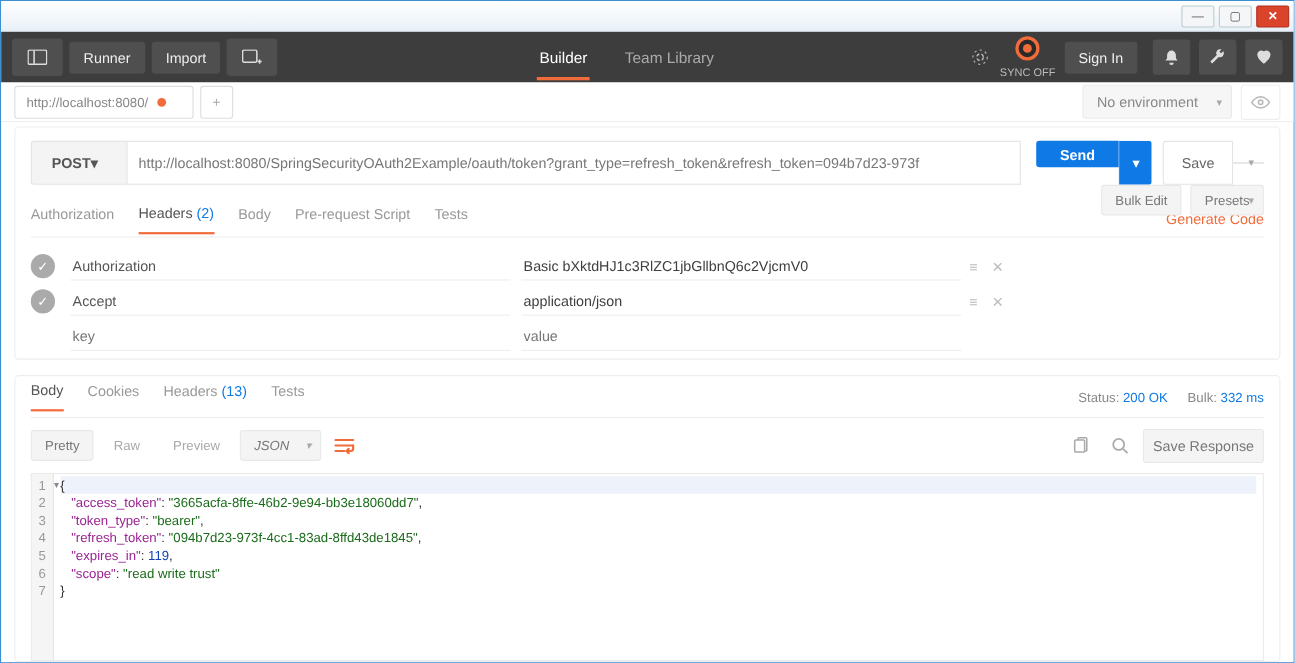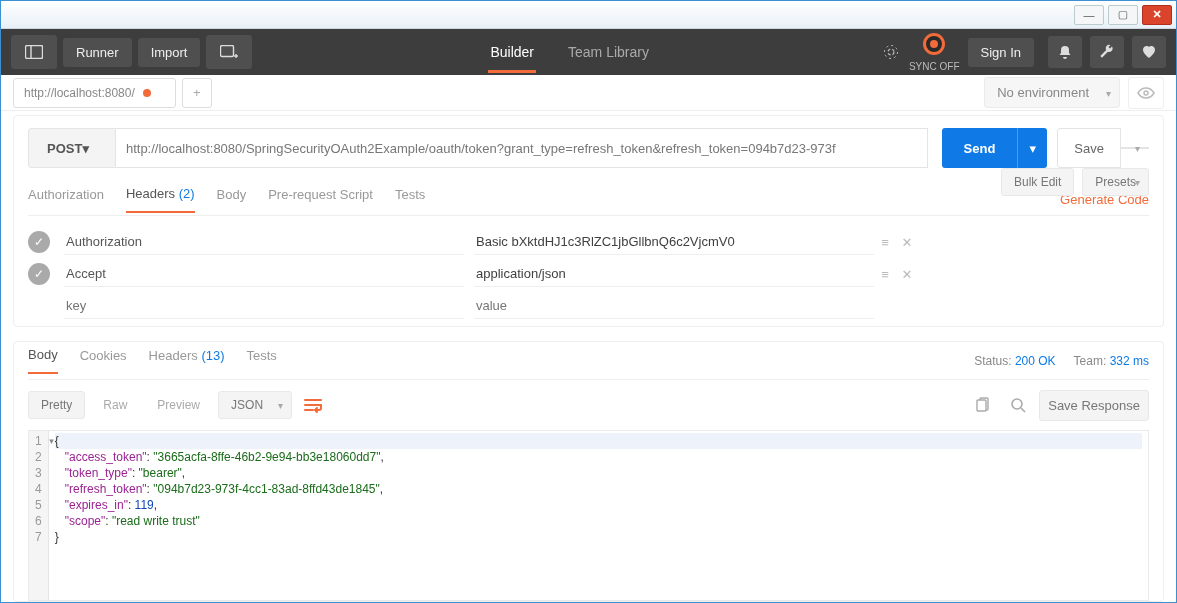--- a/index.html
+++ b/index.html
@@ -25,21 +25,21 @@
 .new-tab { width: 30px; height: 30px; border: 1px solid #ddd; border-radius: 3px; margin-left: 6px; display: flex; align-items: center; justify-content: center; color: #aaa; cursor: pointer; }
 .sub-bar .spacer { flex: 1; }
 .env-sel { border: 1px solid #eaeaea; background: #f6f6f6; border-radius: 3px; padding: 7px 30px 7px 12px; color: #888; font-size: 13px; position: relative; }
 .env-sel .chev, .save-grp .chev, .dd .chev, .presets-btn .chev { position: absolute; right: 8px; top: 50%; transform: translateY(-50%); font-size: 10px; color: #aaa; }
 .eye-btn { width: 36px; height: 32px; border: 1px solid #eee; border-radius: 3px; margin-left: 8px; display: flex; align-items: center; justify-content: center; color: #bbb; cursor: pointer; }
 .request-card { margin: 4px 12px 0; border: 1px solid #eee; border-radius: 4px; padding: 12px 14px 4px; }
 .url-row { display: flex; gap: 0; }
 .method { background: #f4f4f4; border: 1px solid #e4e4e4; border-radius: 3px 0 0 3px; padding: 0 26px 0 18px; height: 40px; display: flex; align-items: center; font-weight: 600; color: #555; position: relative; }
 .url-input { flex: 1; border: 1px solid #e4e4e4; border-left: none; height: 40px; padding: 0 10px; color: #777; font-size: 13px; outline: none; }
 .params-btn { border: 1px solid #e4e4e4; border-left: none; border-radius: 0 3px 3px 0; height: 40px; padding: 0 16px; display: flex; align-items: center; color: #666; background: #fff; cursor: pointer; }
-.send-btn { background: #0f7ae5; color: #fff; height: 40px; padding: 0 22px; display: flex; align-items: center; border-radius: 3px 0 0 3px; margin-left: 14px; font-weight: 600; cursor: pointer; }
+.send-btn { background: #0f7ae5; color: #fff; height: 24px; padding: 0 22px; display: flex; align-items: center; border-radius: 3px 0 0 3px; margin-left: 14px; font-weight: 600; cursor: pointer; }
 .send-dd { background: #0f7ae5; color: #fff; height: 40px; width: 30px; display: flex; align-items: center; justify-content: center; border-left: 1px solid rgba(255,255,255,.25); border-radius: 0 3px 3px 0; }
 .save-grp { display: flex; margin-left: 10px; align-items: center; }
 .save-btn { border: 1px solid #e4e4e4; height: 40px; padding: 0 16px; display: flex; align-items: center; border-radius: 3px 0 0 3px; color: #666; background: #fff; }
 .save-dd { border: 1px solid #e4e4e4; border-left: none; width: 28px; display: flex; align-items: center; justify-content: center; border-radius: 0 3px 3px 0; color: #aaa; position: relative; }
 .req-tabs { display: flex; gap: 22px; margin-top: 16px; border-bottom: 1px solid #eee; height: 32px; align-items: center; position: relative; }
 .rt { color: #999; font-size: 13px; padding-bottom: 10px; cursor: pointer; }
 .rt.active { color: #555; border-bottom: 2px solid #f26b3a; }
 .rt .cnt { color: #0f7ae5; }
 .gen-code { position: absolute; right: 0; color: #f26b3a; font-size: 13px; cursor: pointer; }
 .hdr-list { margin-top: 10px; }
@@ -55,21 +55,21 @@
 .tool-btn { background: #f4f4f4; border: 1px solid #e8e8e8; border-radius: 3px; padding: 6px 12px; color: #777; font-size: 12px; cursor: pointer; display: flex; align-items: center; position: relative; }
 .presets-btn { padding-right: 12px; }
 .response-card { margin: 14px 12px 0; border: 1px solid #eee; border-radius: 4px; padding: 0 14px 0; display: flex; flex-direction: column; flex: 1; overflow: hidden; }
 .resp-tabs { display: flex; gap: 22px; height: 38px; align-items: center; border-bottom: 1px solid #eee; position: relative; }
 .resp-tabs .rt.active { color: #555; border-bottom: 2px solid #f26b3a; }
 .resp-meta { position: absolute; right: 0; display: flex; gap: 18px; font-size: 12px; color: #888; }
 .resp-meta b { font-weight: normal; color: #0f7ae5; }
 .resp-tools { display: flex; align-items: center; gap: 6px; height: 50px; }
 .pill { background: #f4f4f4; border: 1px solid #e8e8e8; border-radius: 3px; padding: 6px 12px; color: #777; font-size: 12px; cursor: pointer; }
 .pill.plain { background: none; border: none; color: #aaa; }
-.dd { position: relative; padding-right: 28px; }
+.dd { position: relative; padding-right: 28px; font-style: italic; }
 .wrap-ic { width: 30px; height: 28px; display: flex; align-items: center; justify-content: center; color: #f26b3a; border: 1px solid transparent; cursor: pointer; position: relative; }
 .resp-tools .sp { flex: 1; }
 .resp-ic { width: 30px; height: 28px; display: flex; align-items: center; justify-content: center; color: #aaa; cursor: pointer; }
 .save-resp { background: #f4f4f4; border: 1px solid #e8e8e8; border-radius: 3px; padding: 7px 8px; color: #777; cursor: pointer; }
 .code { font-family: Consolas, monospace; font-size: 12px; display: flex; border: 1px solid #eaeaea; flex: 1; overflow: auto; }
 .gutter { background: #f5f5f5; color: #999; text-align: right; padding: 2px 6px; border-right: 1px solid #e5e5e5; user-select: none; }
 .gutter div { height: 16px; line-height: 16px; position: relative; }
 .gutter .fold { position: absolute; right: -12px; font-size: 9px; color: #888; }
 .lines { padding: 2px 6px; flex: 1; }
 .lines div { height: 16px; line-height: 16px; white-space: pre; }
@@ -243,21 +243,21 @@
     <div class="resp-tabs">
       <div class="rt active">Body</div>
       <div class="rt">Cookies</div>
       <div class="rt">
         <span>Headers</span>
         <span class="cnt">(13)</span>
       </div>
       <div class="rt">Tests</div>
       <div class="resp-meta">
         <span><span>Status:</span> <b>200 OK</b></span>
-        <span><span>Team:</span> <b>332 ms</b></span>
+        <span><span>Bulk:</span> <b>332 ms</b></span>
       </div>
     </div>
 
     <div class="resp-tools">
       <div class="pill">Pretty</div>
       <div class="pill plain">Raw</div>
       <div class="pill plain">Preview</div>
       <div class="pill dd rel">
         <span>JSON</span>
         <span class="chev">▾</span>

